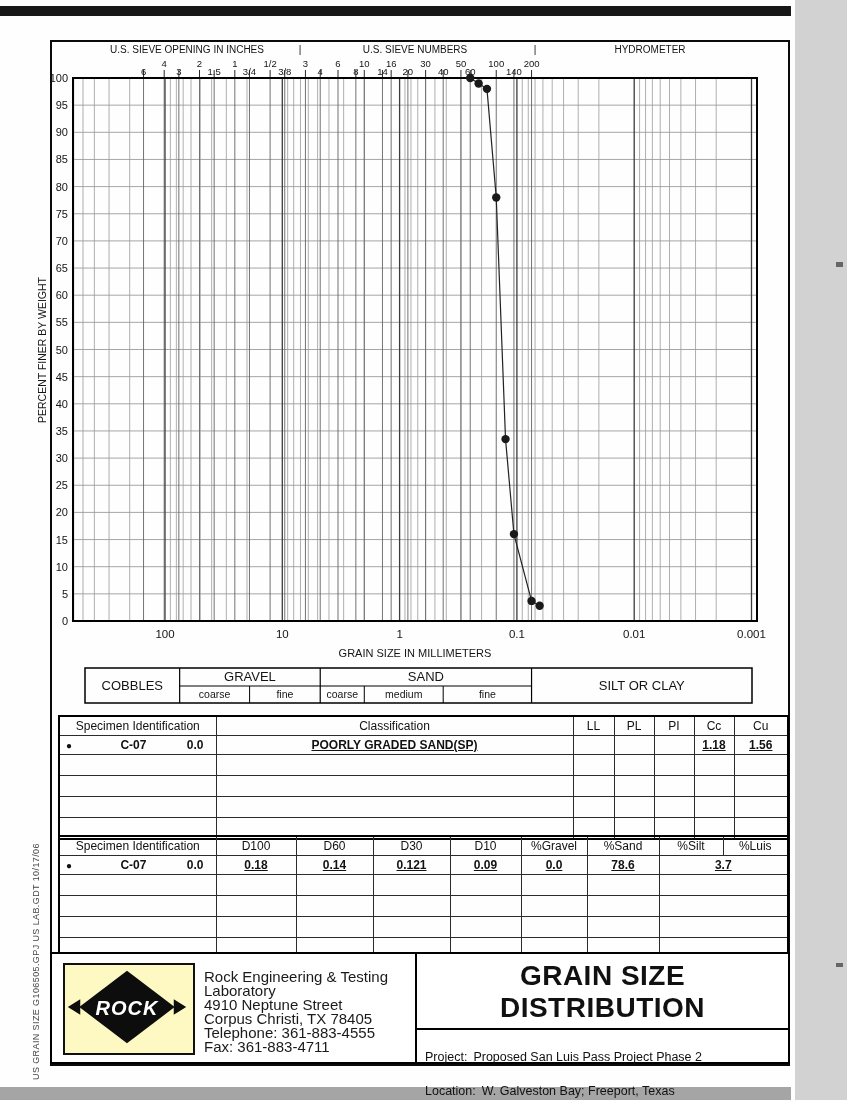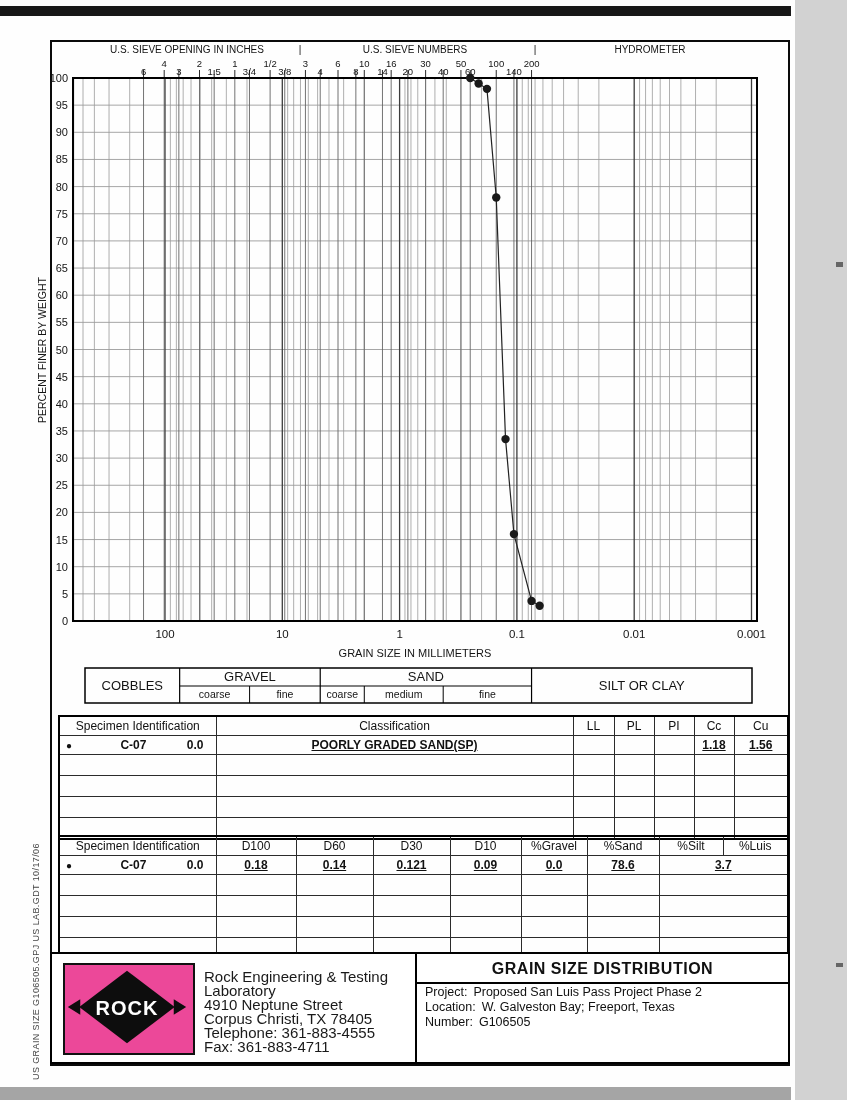--- a/index.html
+++ b/index.html
@@ -24,26 +24,26 @@
   .c{text-align:center;text-decoration:underline;}
   .b{font-weight:bold;}
   .spec{display:flex;align-items:center;}
   .spec .mark{width:14px;text-align:center;font-size:10px;}
   .spec .sid{flex:1;padding-left:4px;font-weight:bold;text-align:center;}
   .spec .dep{padding-right:10px;font-weight:bold;}
 
   .footer{position:absolute;left:50px;top:952px;width:736px;height:108px;border:2px solid #000;
           display:flex;background:#fff;}
   .f-left{position:relative;width:363px;}
-  .logo-box{position:absolute;left:11px;top:9px;width:128px;height:88px;border:2px solid #111;background:#ec4899;}
+  .logo-box{position:absolute;left:11px;top:9px;width:128px;height:88px;border:2px solid #111;background:#fef9c3;font-style:italic;}
   .company{position:absolute;left:152px;top:16px;font-size:15px;line-height:14px;color:#1a1a1a;}
   .f-right{flex:1;border-left:2px solid #000;display:flex;flex-direction:column;}
-  .f-title{font-size:16px;font-weight:bold;text-align:center;padding:6px 0 4px 0;border-bottom:2px solid #000;
+  .f-title{font-size:28px;font-weight:bold;text-align:center;padding:6px 0 4px 0;border-bottom:2px solid #000;
            letter-spacing:.5px;}
-  .f-row{font-size:12.5px;padding:1px 0 0 8px;}
+  .f-row{font-size:12.5px;padding:20px 0 0 8px;}
   .f-row .lbl{margin-right:6px;}
 </style>
 </head>
 <body>
 
 <div class="scan">
   <div class="scan-top-bar"></div>
   <div class="scan-right"></div>
   <div class="scan-bottom"></div>
   <div class="scan-mark" style="left:836px;top:262px;width:7px;height:5px;"></div>

